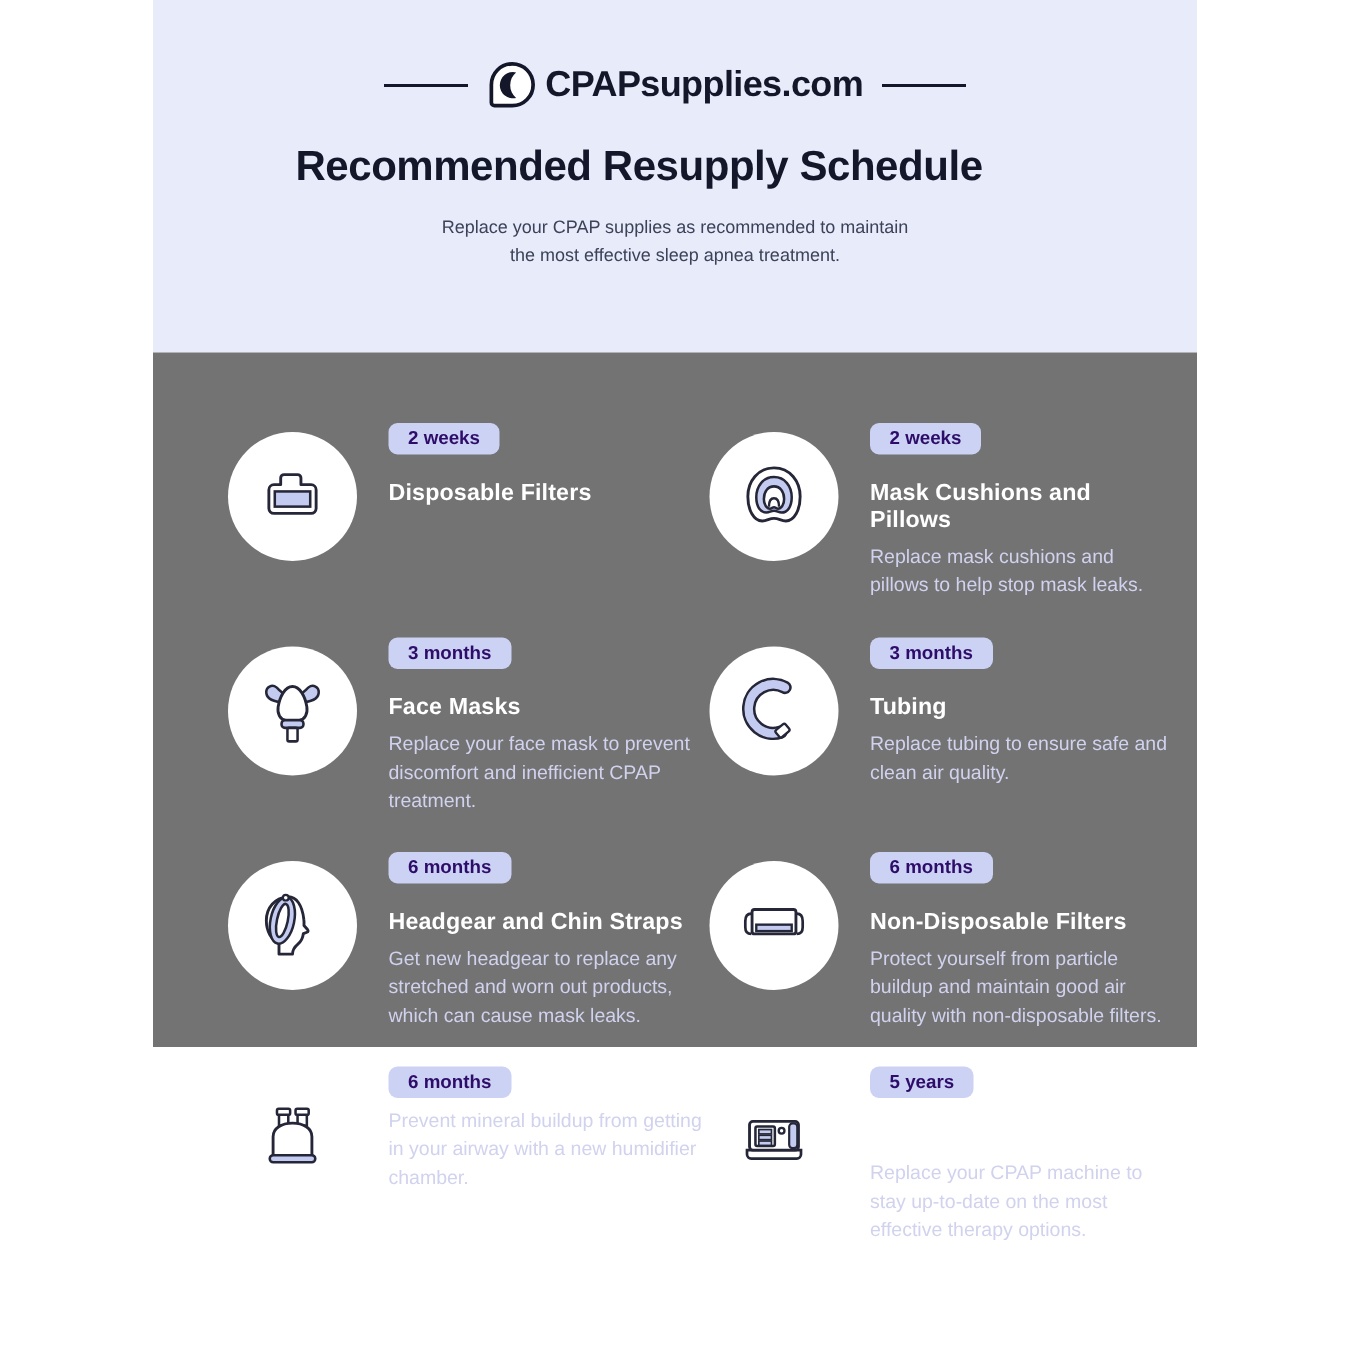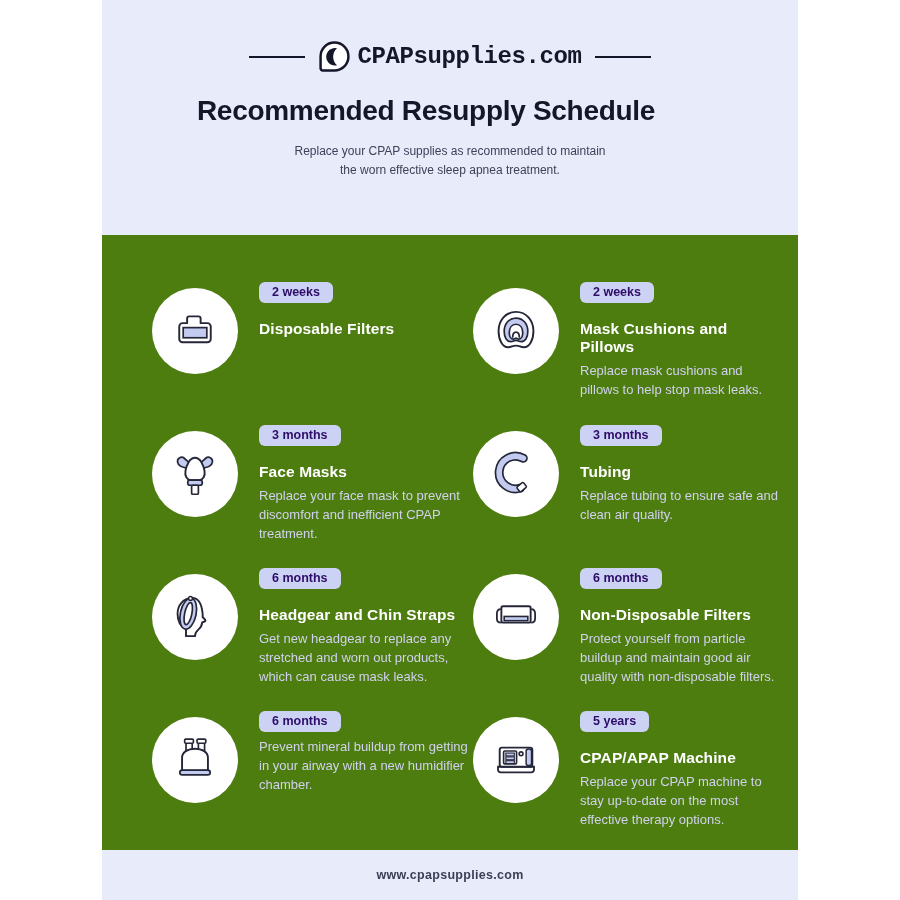--- a/index.html
+++ b/index.html
@@ -5,28 +5,28 @@
   * { margin:0; padding:0; box-sizing:border-box; }
   html,body { width:900px; height:900px; background:#ffffff; font-family:"Liberation Sans", sans-serif; }
   .page { position:relative; width:900px; height:900px; background:#ffffff; overflow:hidden; }
   .doc { position:absolute; left:102px; top:0; width:696px; height:900px; }
 
   
   .header { position:absolute; left:0; top:0; width:696px; height:235px; background:#e7ebfa; }
   .logo-row { position:absolute; left:0; top:40px; width:696px; display:flex; align-items:center; justify-content:center; gap:13px; }
   .rule { width:56px; height:2px; background:#14172a; }
   .logo { display:flex; align-items:center; gap:6px; }
-  .logo-text { font-size:24px; font-weight:bold; color:#14172a; letter-spacing:-0.4px;font-family:Liberation Mono, monospace; }
+  .logo-text { font-size:24px; font-weight:bold; color:#14172a; letter-spacing:-0.4px; }
   .title { position:absolute; left:0; top:95px; width:648px; text-align:center;
            font-size:28px; font-weight:bold; color:#14172a; letter-spacing:-0.3px; }
   .subtitle { position:absolute; left:0; top:142px; width:696px; text-align:center;
               font-size:12px; color:#3d4258; line-height:1.55; }
 
   
-  .main { position:absolute; left:0; top:235px; width:696px; height:615px; background:#4d7c0f; }
+  .main { position:absolute; left:0; top:235px; width:696px; height:463px; background:#737373; }
   .grid { position:absolute; left:0; top:47px; width:696px; padding:0 14px 0 50px;
           display:grid; grid-template-columns:321px 1fr; grid-auto-rows:143px; }
   .cell { display:flex; align-items:flex-start; }
   .icon-circle { width:86px; height:86px; background:#ffffff; border-radius:50%;
                  flex-shrink:0; display:flex; align-items:center; justify-content:center; margin-top:6px; }
   .cell-text { margin-left:21px; }
   .badge { display:inline-block; background:#ccd2f3; color:#2e0d6a; font-size:12.5px; font-weight:bold;
            padding:3px 13px 4px 13px; border-radius:6px; }
   .item-title { margin-top:17px; font-size:15.5px; font-weight:bold; color:#ffffff; letter-spacing:0.1px; }
   .item-desc { margin-top:6px; font-size:13px; color:#d0d2ee; line-height:1.45; max-width:212px; }
@@ -54,21 +54,21 @@
               <path d="M18.5 8 A8.5 8.5 0 1 0 18.5 24.5 A10.8 10.8 0 0 1 18.5 8 Z" fill="#14172a"></path>
             </svg>
           </span>
           <span class="logo-text">CPAPsupplies.com</span>
         </div>
         <div class="rule"></div>
       </div>
       <div class="title">Recommended Resupply Schedule</div>
       <div class="subtitle">
         <div>Replace your CPAP supplies as recommended to maintain</div>
-        <div>the worn effective sleep apnea treatment.</div>
+        <div>the most effective sleep apnea treatment.</div>
       </div>
     </div>
 
     <div class="main">
       <div class="grid">
 
         <div class="cell">
           <div class="icon-circle">
             <svg width="54" height="54" viewBox="0 0 48 48">
               <path d="M19 11 h8 a2 2 0 0 1 2 2 v4 h6 a3 3 0 0 1 3 3 v11 a3 3 0 0 1 -3 3 H13 a3 3 0 0 1 -3 -3 V20 a3 3 0 0 1 3 -3 h4 v-4 a2 2 0 0 1 2 -2 z" fill="#ffffff" stroke="#252738" stroke-width="1.7" stroke-linejoin="round"></path>
@@ -196,18 +196,15 @@
           <div class="cell-text">
             <span class="badge">5 years</span>
             <div class="item-title">CPAP/APAP Machine</div>
             <div class="item-desc">Replace your CPAP machine to stay up-to-date on the most effective therapy options.</div>
           </div>
         </div>
 
       </div>
     </div>
 
-    <div class="footer">
-      <a class="footer-link" href="#">www.cpapsupplies.com</a>
-    </div>
 
   </div>
 </div>
 
 </body></html>

